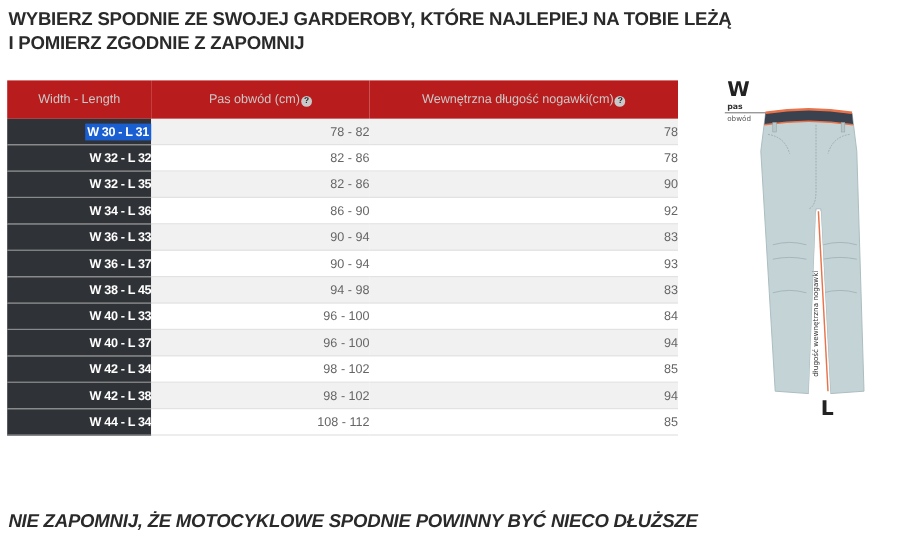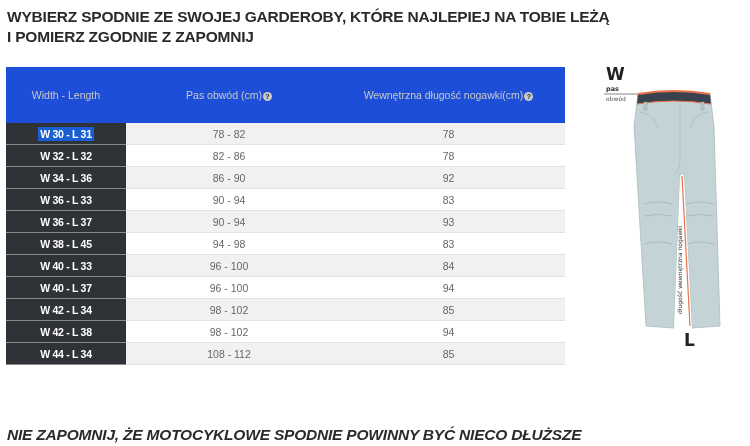--- a/index.html
+++ b/index.html
@@ -21,26 +21,26 @@
     font-weight: bold; font-size: 15.5px; line-height: 20px;
     color: #2a2a2a; letter-spacing: -0.2px; margin: 0; font-style: italic;
   }
   table.sizes {
     position: absolute; left: 6px; top: 67px;
     width: 559px;
     border-collapse: collapse;
     font-size: 10.5px;
   }
   table.sizes th {
-    background: #1d4ed8; color: #c9c9c9; font-weight: normal;
-    height: 24px; padding: 16px; text-align: center;
+    background: #b91c1c; color: #c9c9c9; font-weight: normal;
+    height: 24px; padding: 4px; text-align: center;
     font-size: 10.5px;
   }
   table.sizes td {
-    height: 21px; padding: 0; text-align: center;
+    height: 21px; padding: 0; text-align: right;
     color: #666666; border-bottom: 1px solid #e2e2e2;
   }
   table.sizes td.size {
     background: #2f3237; color: #ffffff; font-weight: bold;
     width: 120px; border-bottom: 1px solid #8a8a8a;
     font-size: 10.5px; letter-spacing: -0.3px;
   }
   table.sizes tr:nth-child(odd) td.v { background: #f1f1f1; }
   table.sizes tr:nth-child(even) td.v { background: #ffffff; }
   .help-icon {
@@ -73,20 +73,25 @@
   <tbody>
     <tr>
         <td class="size"><span class="selected">W 30 - L 31</span></td>
         <td class="v">78 - 82</td>
         <td class="v">78</td>
       </tr>
     <tr>
         <td class="size">W 32 - L 32</td>
         <td class="v">82 - 86</td>
         <td class="v">78</td>
+      </tr>
+    <tr>
+        <td class="size">W 32 - L 35</td>
+        <td class="v">82 - 86</td>
+        <td class="v">90</td>
       </tr>
     <tr>
         <td class="size">W 34 - L 36</td>
         <td class="v">86 - 90</td>
         <td class="v">92</td>
       </tr>
     <tr>
         <td class="size">W 36 - L 33</td>
         <td class="v">90 - 94</td>
         <td class="v">83</td>

